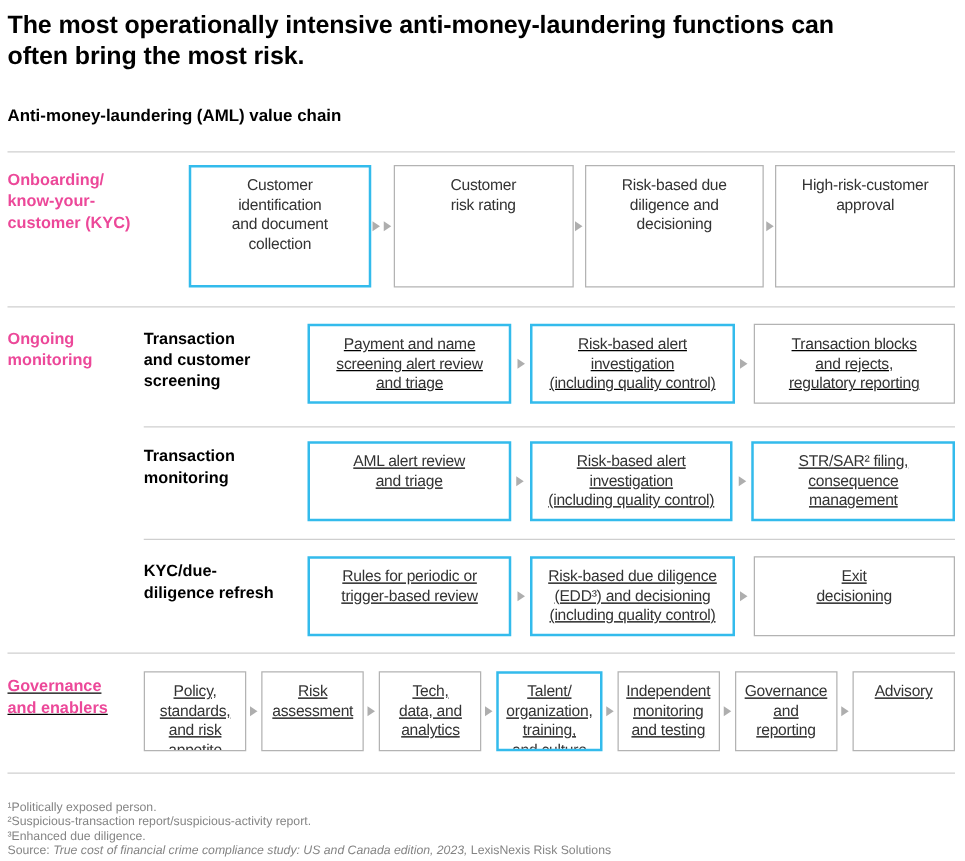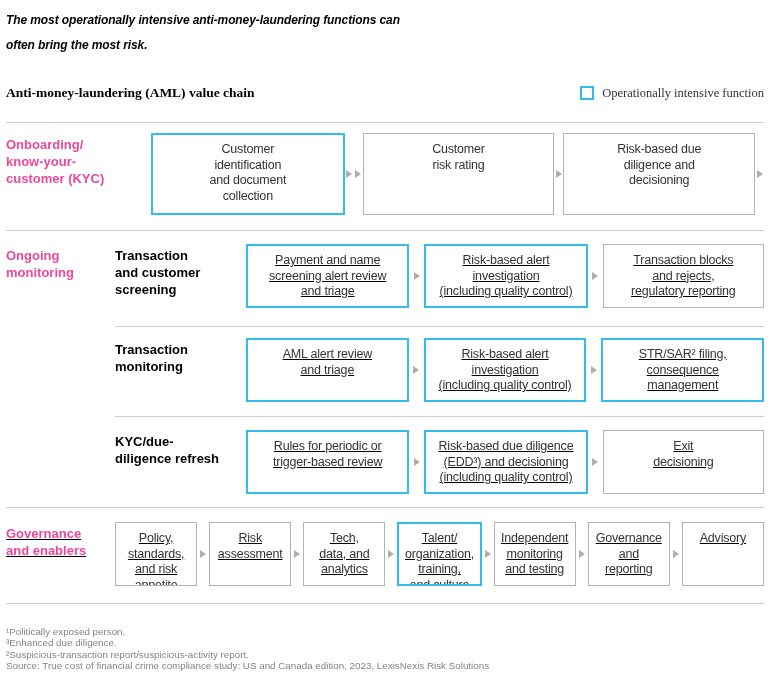--- a/index.html
+++ b/index.html
@@ -4,28 +4,27 @@
 <style>
   * { margin:0; padding:0; box-sizing:border-box; }
   html,body { background:#fff; }
   body {
     width:772px; height:689px; overflow:hidden;
     font-family:"Liberation Sans", sans-serif; color:#000;
   }
   .page { padding:5px 8px 0 6px; }
 
   .title {
-    font-size:12px; font-weight:bold; line-height:25px;
-    letter-spacing:-0.1px; white-space:pre-line; margin-top:3px;font-style:italic;
+    font-size:20px; font-weight:bold; line-height:25px;
+    letter-spacing:-0.1px; white-space:pre-line; margin-top:3px;
   }
 
   .exhibit-header {
     display:flex; justify-content:space-between; align-items:center;
     margin-top:27px;
-    font-family:Liberation Serif, serif;
   }
   .exhibit-title { font-size:13.5px; font-weight:bold; }
   .legend { display:flex; align-items:center; }
   .legend-swatch {
     width:14px; height:14px; border:2px solid #33bbec; background:#fff;
     margin-right:8px; flex:none;
   }
   .legend-label { font-size:12.5px; color:#333; }
 
   .rule { border-top:1px solid #cfcfcf; height:0; }
@@ -50,21 +49,21 @@
     width:131px; flex:none; font-size:13px; font-weight:bold;
     line-height:17px; white-space:pre-line; padding-top:3px; color:#000;
   }
 
   .ongoing-right { flex:1; }
   .subrow { display:flex; align-items:flex-start; }
   .subrow.b { margin-top:11px; }
   .subrow.c { margin-top:13px; }
 
   .boxes { flex:1; display:flex; align-items:stretch; }
-  .boxes.h-kyc { height:82px;margin-left:36px; }
+  .boxes.h-kyc { height:98px;margin-left:36px; }
   .boxes.h-sub { height:64px;text-decoration:underline; }
   .boxes.h-gov { height:64px; }
 
   .box {
     flex:1; border:1px solid #b3b3b3; background:#fff;
     text-align:center; color:#333;
     font-size:12.5px; line-height:15.6px; letter-spacing:-0.2px;
     white-space:pre-line; padding:8px 1px 0; overflow:hidden;
   }
   .box.intensive { border:2px solid #33bbec; padding-top:7px; }
@@ -76,36 +75,32 @@
   .arrow-gap.g2 { width:15px; }
   .arrow-gap.g3 { width:12px; }
   .arrow {
     width:0; height:0;
     border-left:6px solid #aeaeae;
     border-top:4px solid transparent;
     border-bottom:4px solid transparent;
   }
 
   .footnotes { margin-top:22px; font-size:9.8px; line-height:11.4px; color:#848484; }
-  .source-line .src-italic { }
+  .source-line .src-italic { font-style:italic; }
 </style>
 </head>
 <body>
 
 <div class="page">
 
   <div class="title">The most operationally intensive anti-money-laundering functions can
 often bring the most risk.</div>
 
   <div class="exhibit-header">
     <div class="exhibit-title">Anti-money-laundering (AML) value chain</div>
-    <div class="legend">
-      <span class="legend-swatch"></span>
-      <span class="legend-label">Operationally intensive function</span>
-    </div>
   </div>
 
   <div class="rule rule-1"></div>
 
   <div class="section kyc">
     <div class="label-col1">Onboarding/
 know-your-
 customer (KYC)</div>
     <div class="boxes h-kyc">
       <div class="box intensive">Customer
@@ -122,20 +117,22 @@
 risk rating</div>
       <div class="arrow-gap g1">
           <span class="arrow"></span>
         </div>
       <div class="box">Risk-based due
 diligence and
 decisioning</div>
       <div class="arrow-gap g1">
           <span class="arrow"></span>
         </div>
+      <div class="box">High-risk-customer
+approval</div>
     </div>
   </div>
 
   <div class="rule rule-2"></div>
 
   <div class="section ongoing">
     <div class="label-col1">Ongoing
 monitoring</div>
     <div class="ongoing-right">
 
@@ -254,18 +251,18 @@
           <span class="arrow"></span>
         </div>
       <div class="box">Advisory</div>
     </div>
   </div>
 
   <div class="rule rule-4"></div>
 
   <div class="footnotes">
     <div>¹Politically exposed person.</div>
+    <div>²Suspicious-transaction report/suspicious-activity report.</div>
     <div>³Enhanced due diligence.</div>
-    <div>²Suspicious-transaction report/suspicious-activity report.</div>
     <div class="source-line"><span>Source: </span><span class="src-italic">True cost of financial crime compliance study: US and Canada edition, 2023,</span><span> LexisNexis Risk Solutions</span></div>
   </div>
 
 </div>
 
 </body></html>

